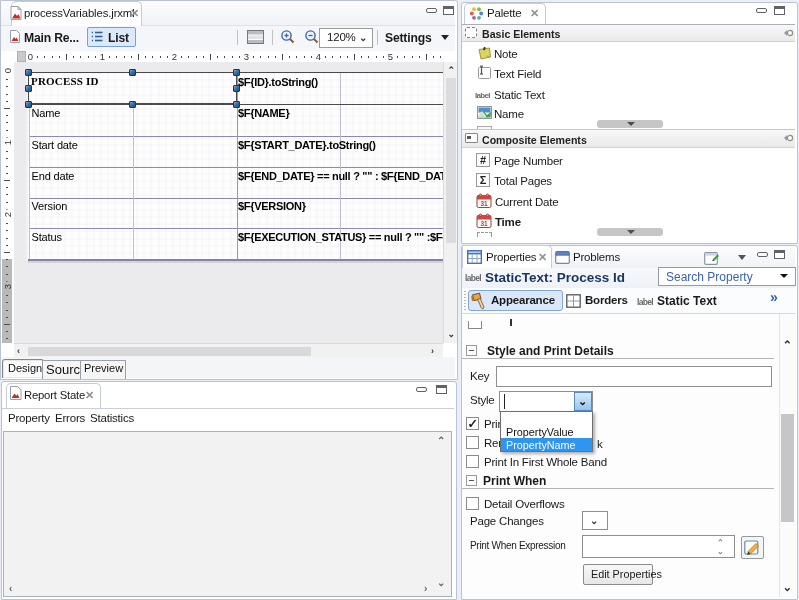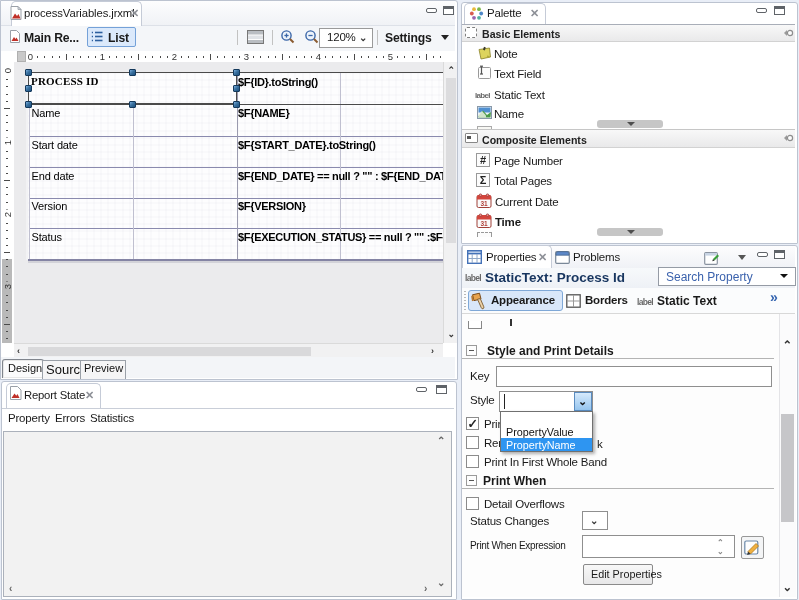--- a/index.html
+++ b/index.html
@@ -362,21 +362,21 @@
  <div class="abs" style="left:0px;top:26px;width:91px;height:13px;background:#2e95f1;"></div>
  <div class="abs" style="left:5px;top:13.5px;font-size:10.8px;color:#111;white-space:nowrap;">PropertyValue</div>
  <div class="abs" style="left:5px;top:27px;font-size:10.8px;color:#fff;white-space:nowrap;">PropertyName</div>
 </div>
 
 <div class="minus" style="left:466px;top:475px;"></div>
 <div class="sechead" style="left:483px;top:474px;">Print When</div>
 <div class="abs" style="left:462px;top:488px;width:312px;height:1px;background:#b4b4b4;"></div>
 <div class="cb" style="left:466px;top:497px;"></div>
 <div class="abs t12" style="left:484px;top:498px;">Detail Overflows</div>
-<div class="abs t12" style="left:470px;top:515px;">Status Changes</div>
+<div class="abs t12" style="left:470px;top:515px;">Page Changes</div>
 <div class="field" style="left:582px;top:511px;width:26px;height:19px;"></div>
 <div class="chev" style="left:590px;top:516px;font-size:10px;">⌄</div>
 <div class="abs" style="left:470px;top:540px;font-size:10px;letter-spacing:-0.3px;color:#1a1a1a;white-space:nowrap;">Print When Expression</div>
 <div class="field" style="left:582px;top:535px;width:153px;height:23px;"></div>
 <div class="chev" style="left:717px;top:539px;font-size:8px;color:#888;">⌃</div>
 <div class="chev" style="left:717px;top:548px;font-size:8px;color:#888;">⌄</div>
 <div class="abs" style="left:741px;top:536px;width:23px;height:23px;background:#f4f5f6;border:1px solid #989898;border-radius:2px;box-sizing:border-box;"></div>
 <svg class="abs" style="left:744px;top:539px;" width="17" height="17" viewBox="0 0 17 17">
  <rect x="0.8" y="2" width="13" height="13" rx="1.5" fill="#fdfdfd" stroke="#6a88a8" stroke-width="1.2"></rect>
  <path d="M4 12.5 L12 4.5 L14.5 7 L6.5 15z" fill="#f0b040" stroke="#b07818" stroke-width="0.8"></path>

